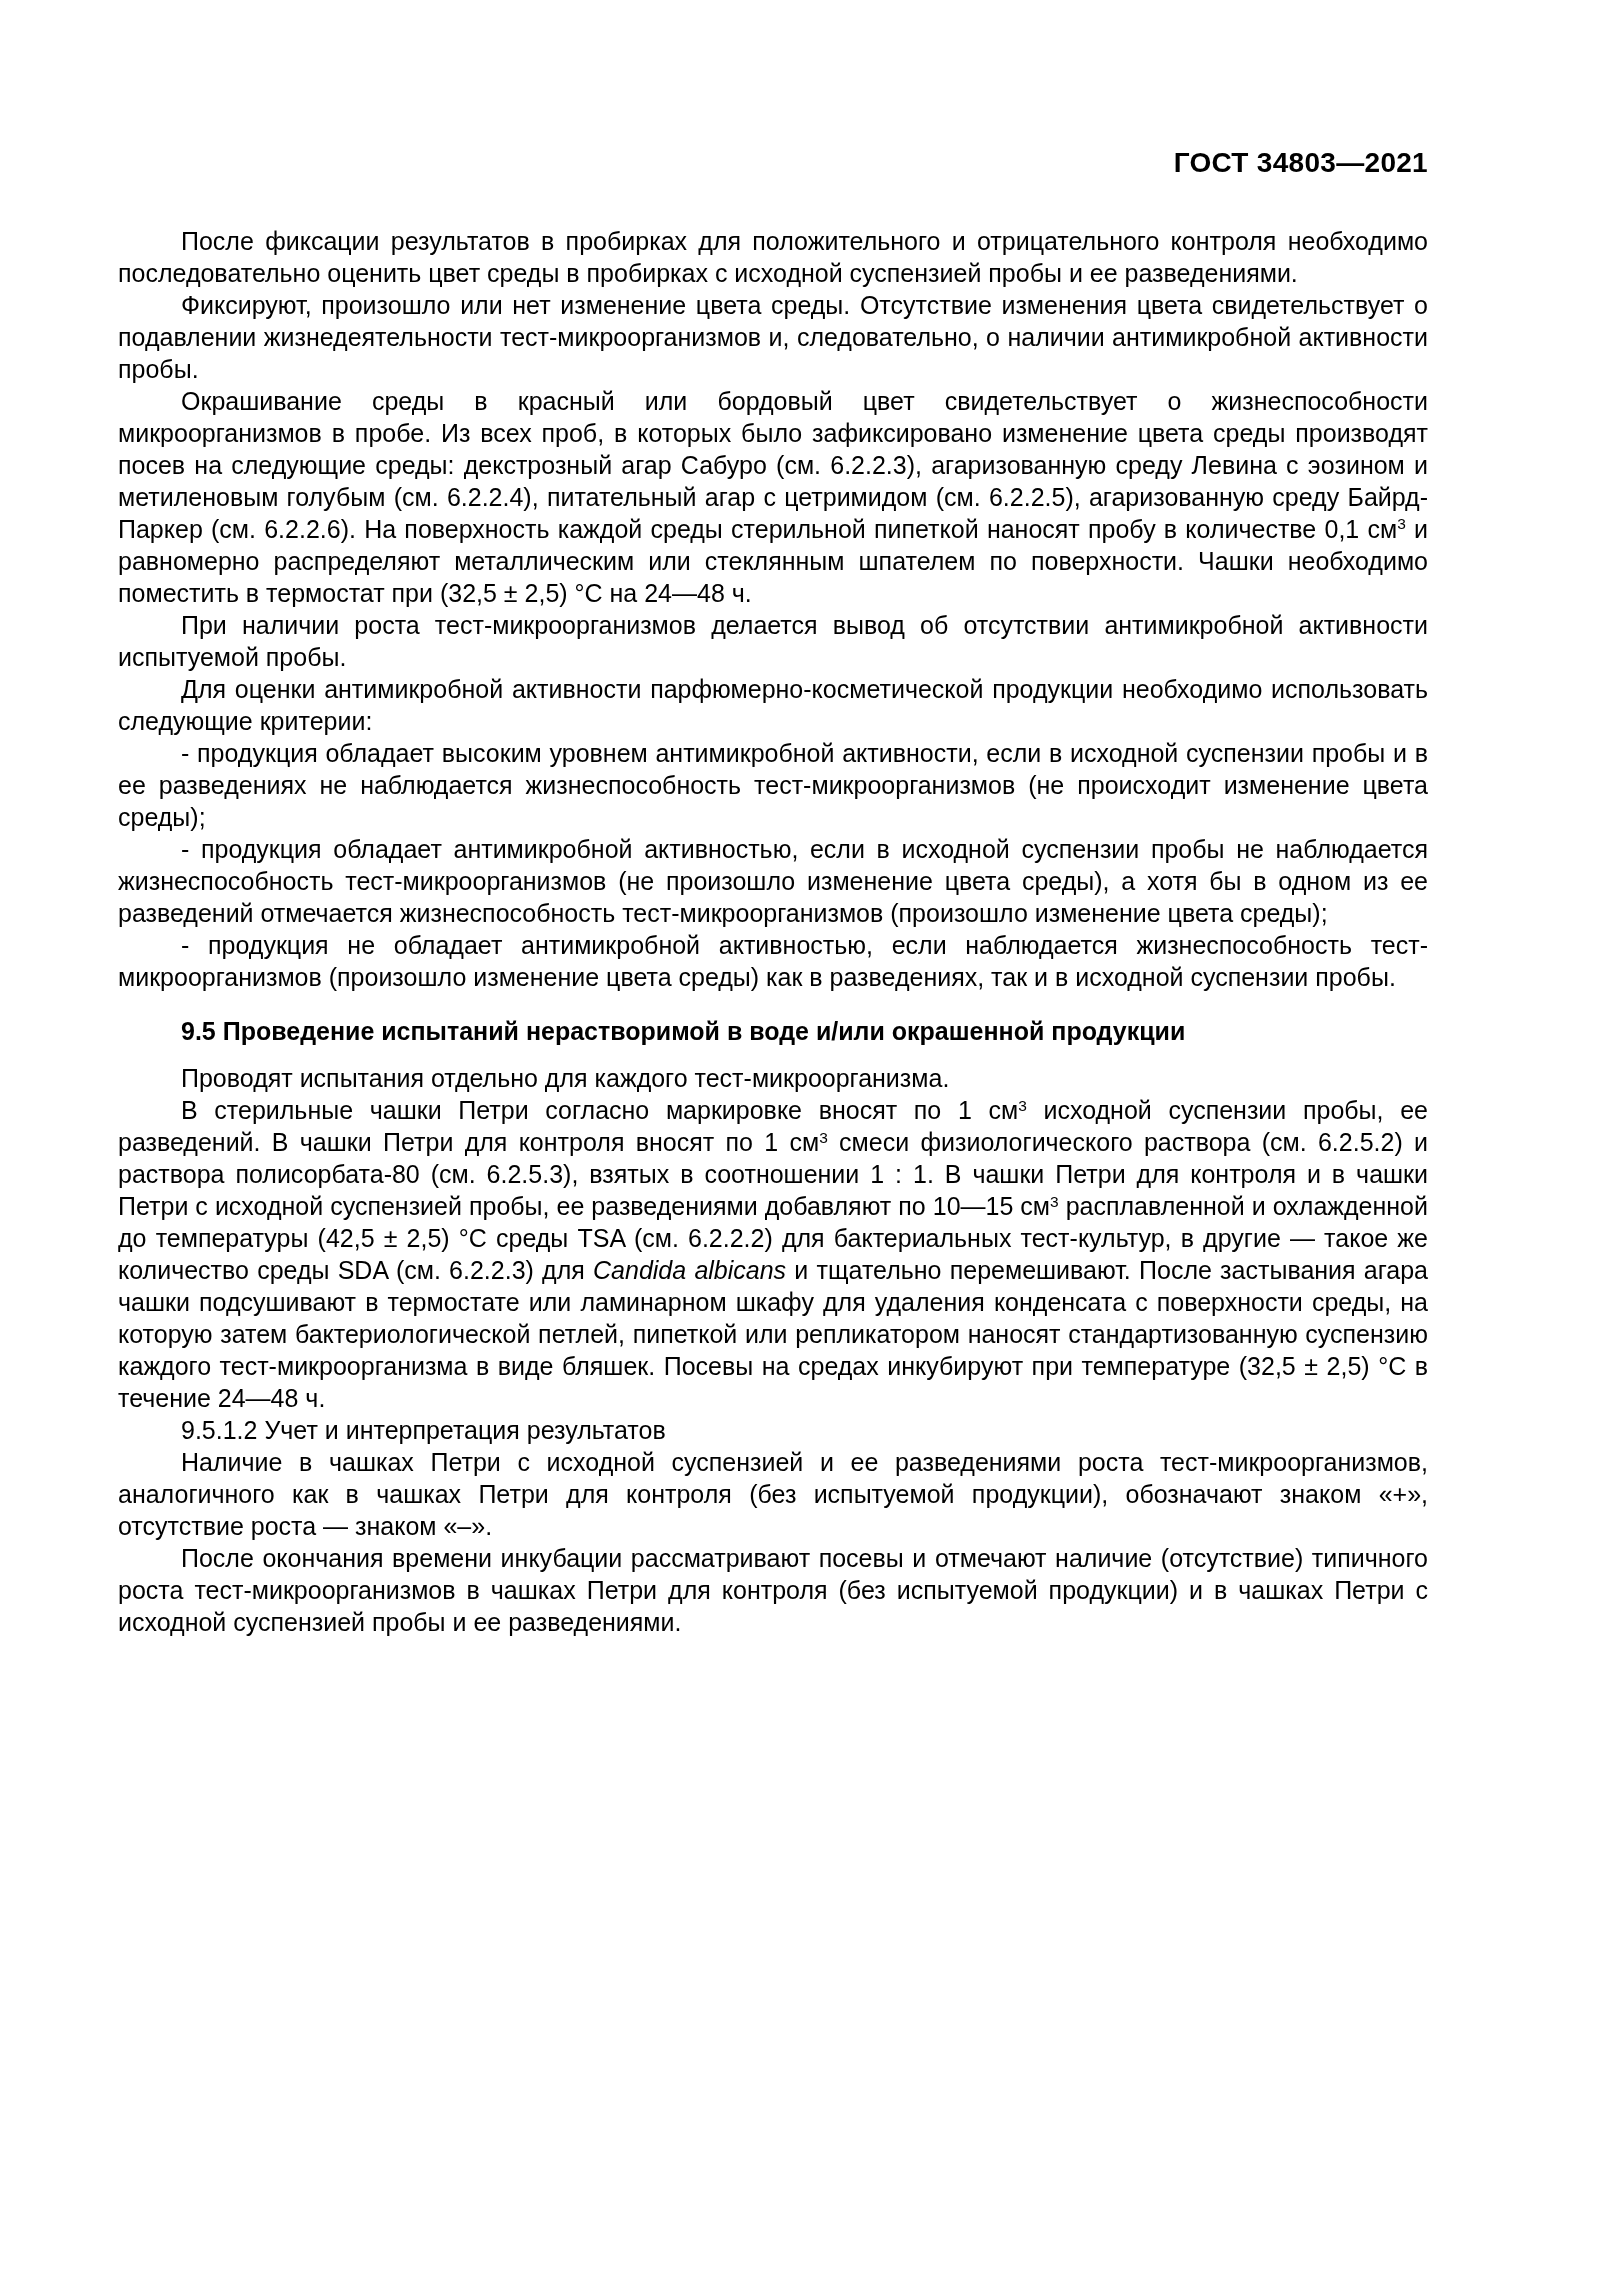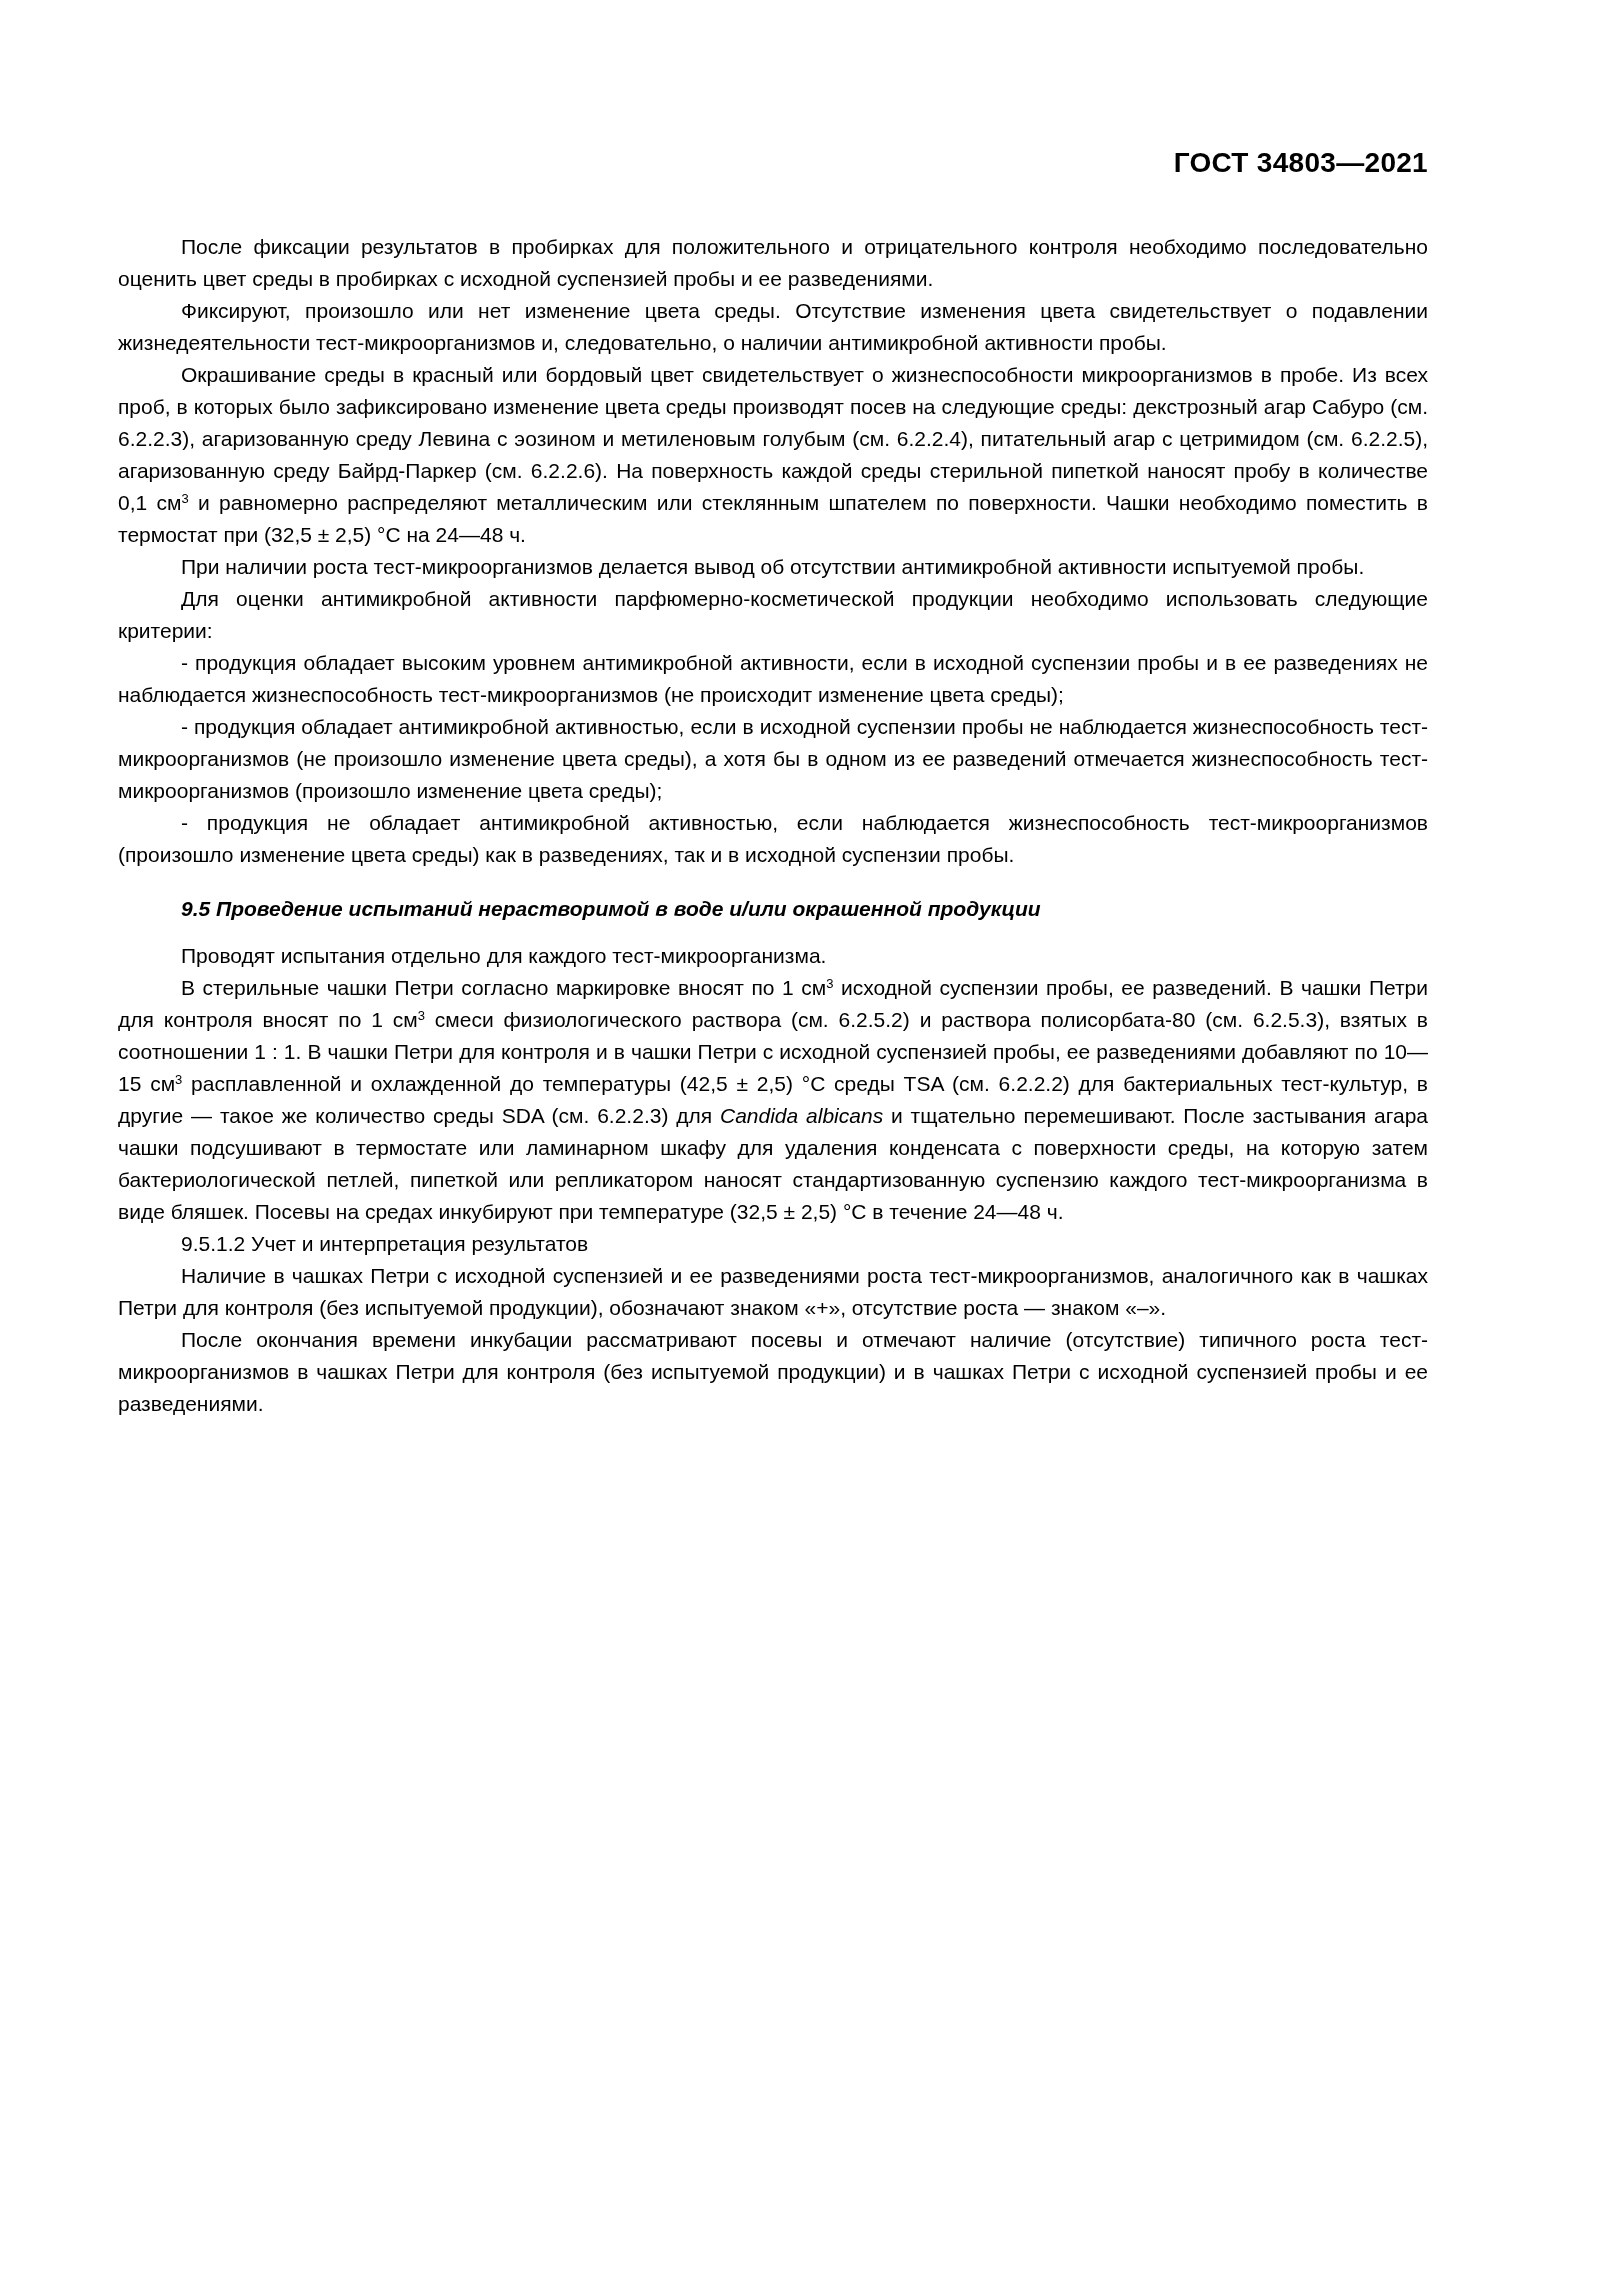--- a/index.html
+++ b/index.html
@@ -21,36 +21,34 @@
     text-align: right;
     font-size: 28px;
     font-weight: 700;
     letter-spacing: 0.3px;
   }
   .doc-body {
     position: absolute;
     top: 225px;
     left: 118px;
     width: 1310px;
-    font-size: 21px;
+    font-size: 25px;
     line-height: 32px;
     text-align: justify;
     hyphens: auto;
-    margin-top: 6px;
     -webkit-hyphens: auto;
   }
   .para { text-indent: 63px; margin: 0; }
   .para.clause { font-weight: 700; text-align: left; hyphens: none; }
   .para.section {
     font-weight: 700;
     text-align: left;
     hyphens: none;
     margin-top: 21.6px;
     margin-bottom: 15.7px;
-    font-style: italic;
   }
   .para sup {
     font-size: 62%;
     line-height: 0;
     vertical-align: baseline;
     position: relative;
     top: -0.55em;
   }
   .para i { font-style: italic; }
   .doc-footer {

